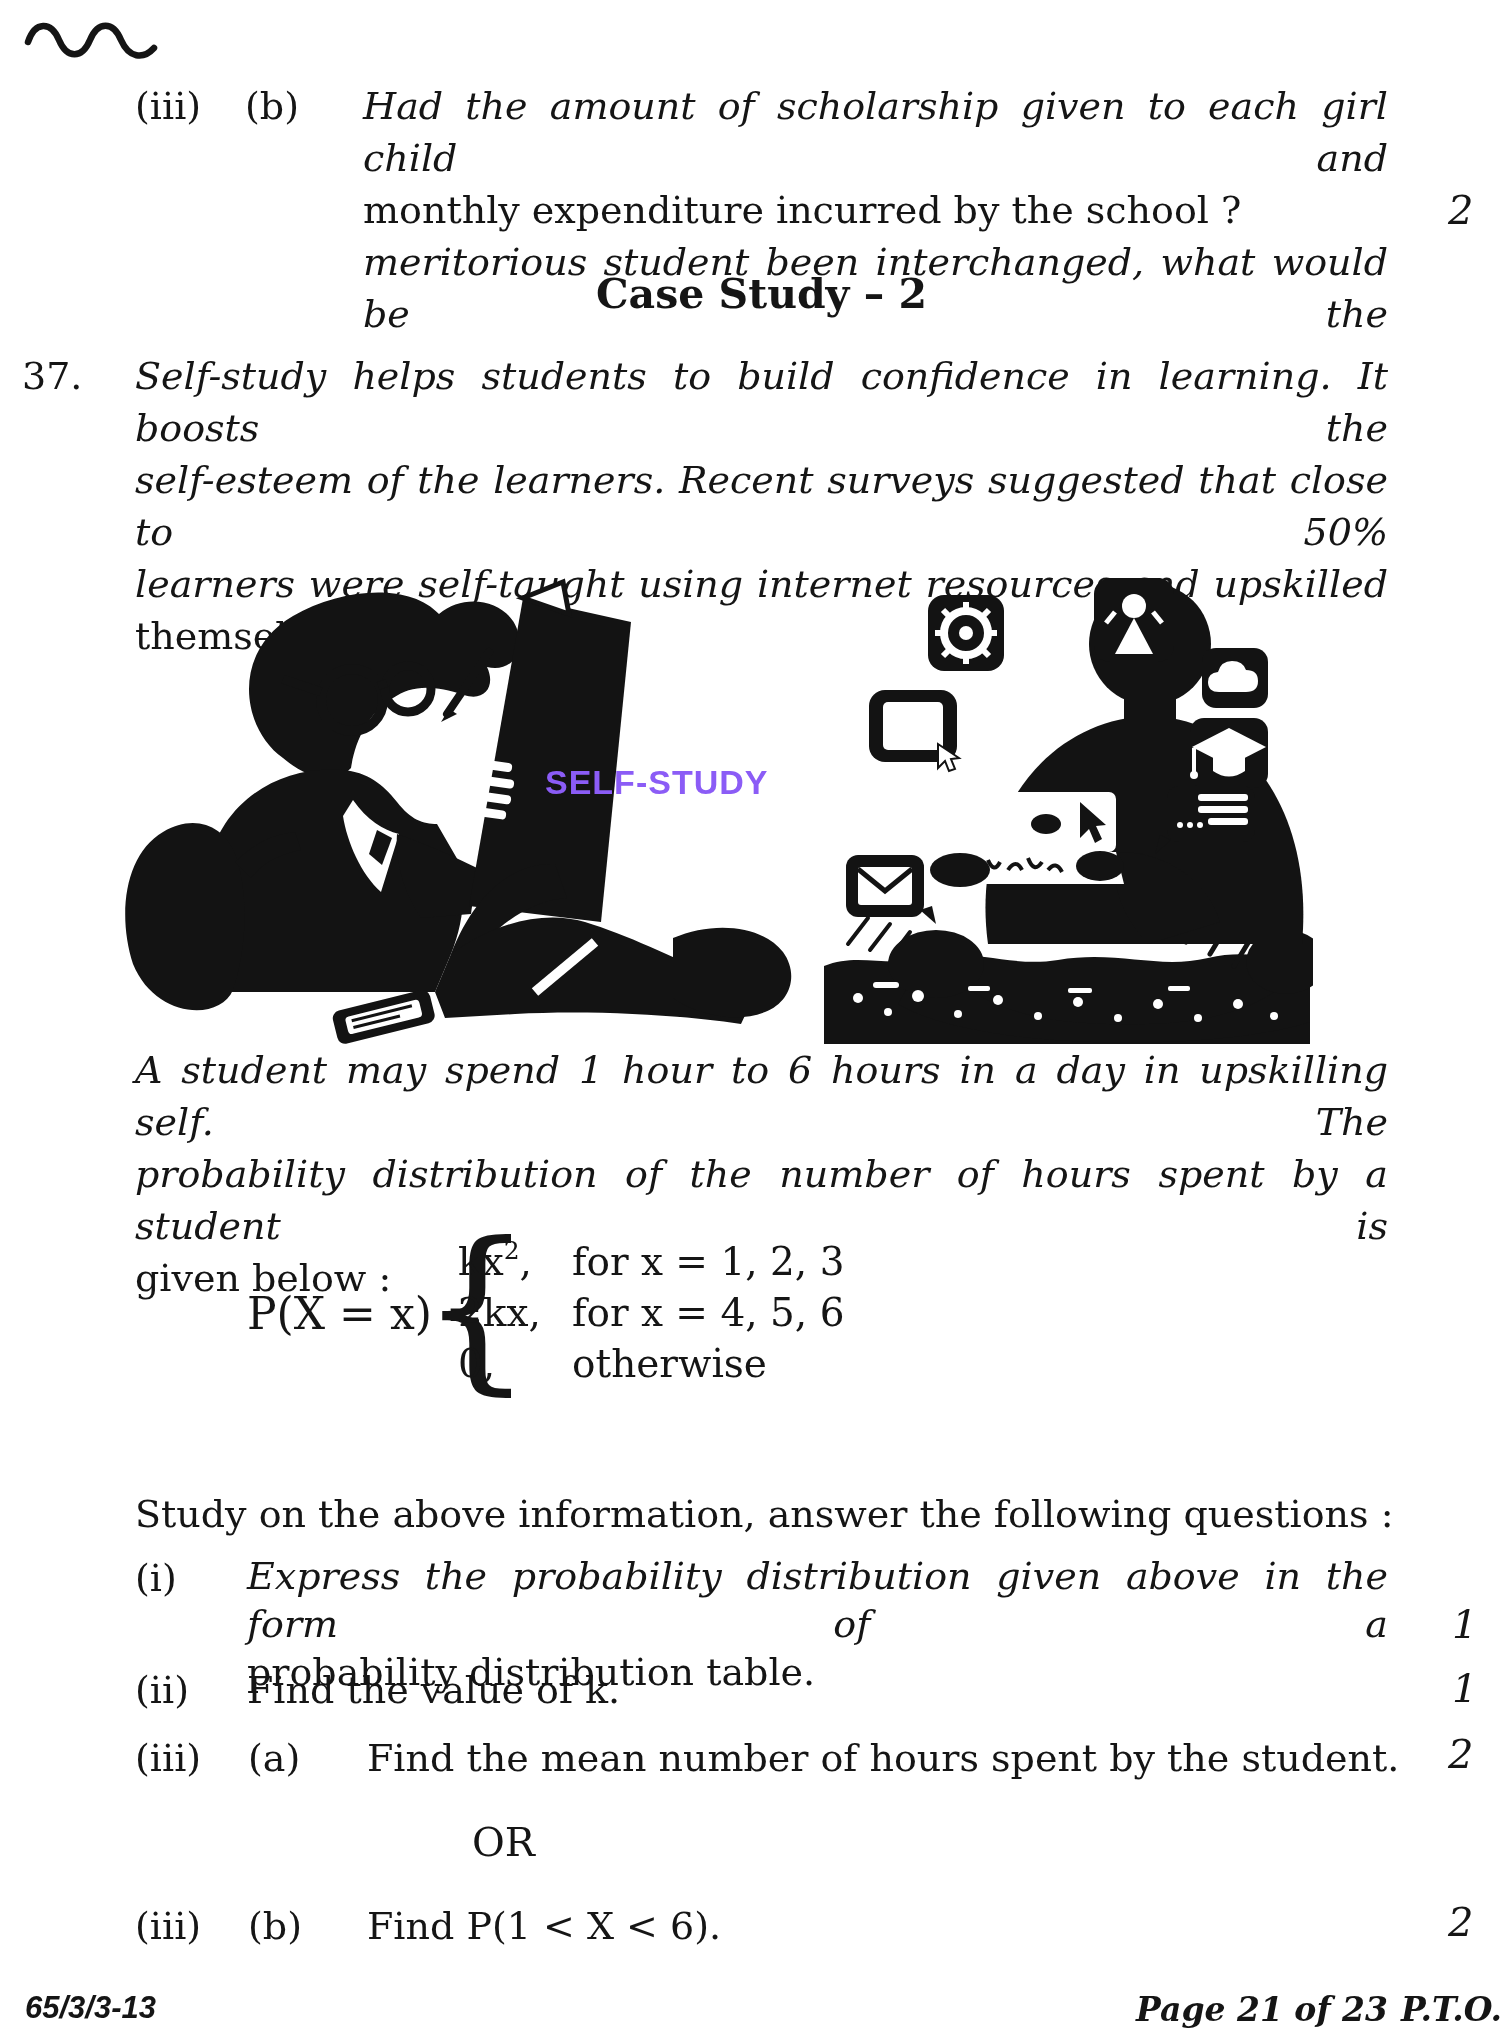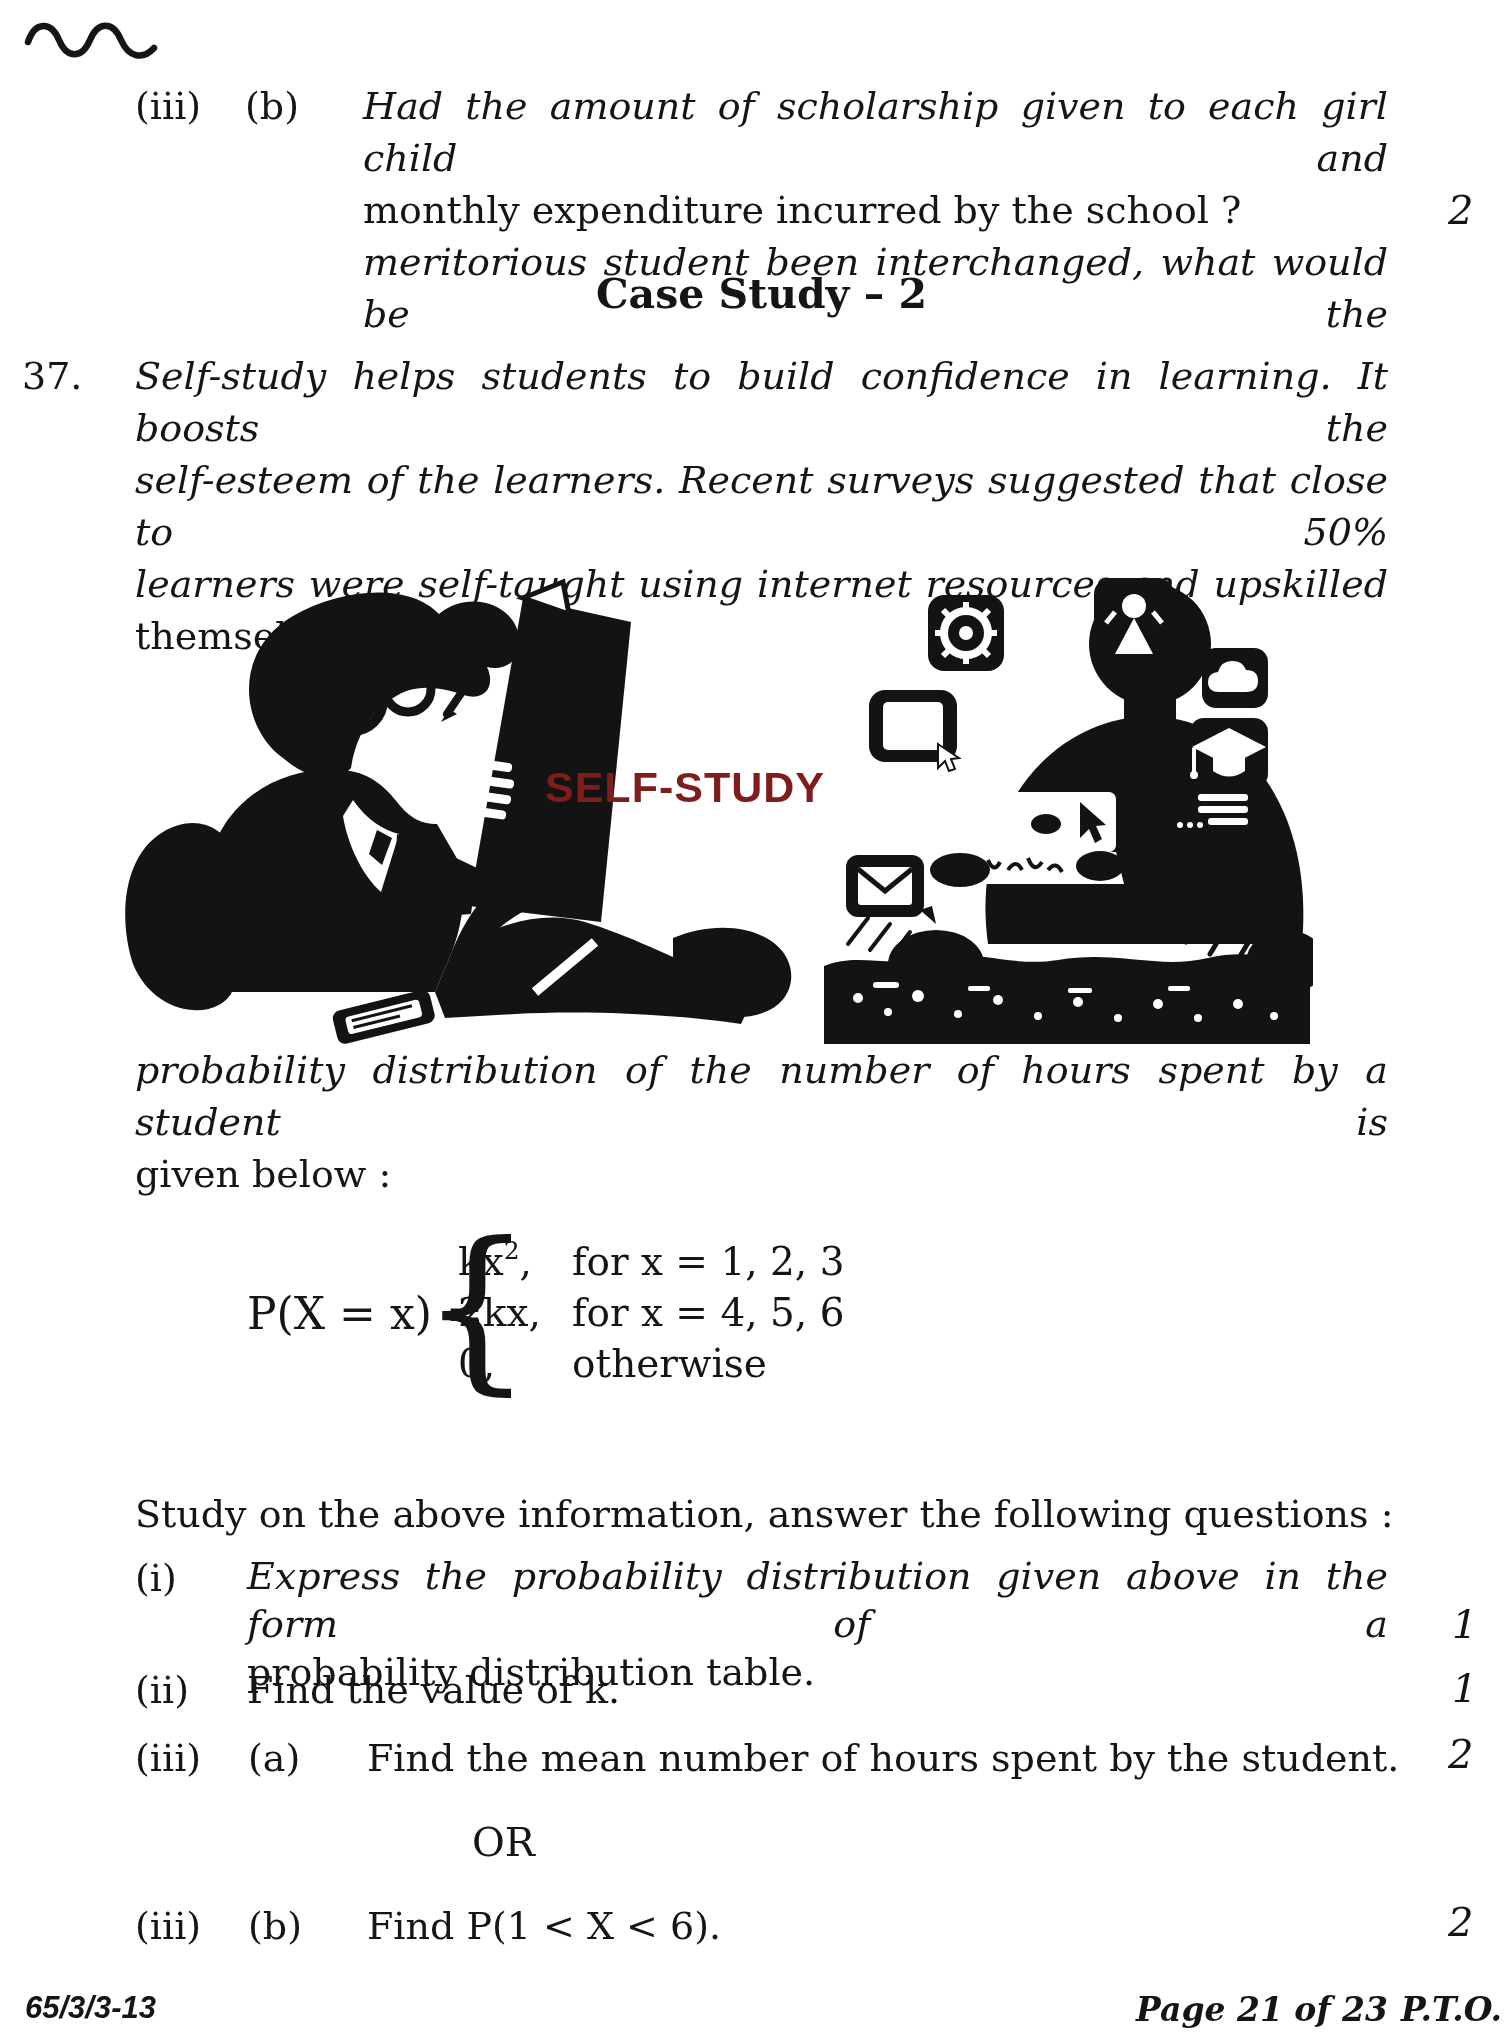--- a/index.html
+++ b/index.html
@@ -10,21 +10,21 @@
   .abs{position:absolute;}
   .t{position:absolute;font-size:38px;line-height:52px;color:#151515;}
   .blk{position:absolute;font-size:38px;line-height:52px;color:#151515;}
   .blk .ln{display:block;}
   .just{text-align:justify;text-align-last:justify;font-style:italic;}
   .b{font-weight:normal;}
   .mark{position:absolute;font-style:italic;font-size:40px;line-height:52px;color:#151515;}
   .heading{position:absolute;left:135px;width:1253px;text-align:center;font-weight:bold;font-size:41px;line-height:52px;}
   .selfstudy{
     position:absolute;font-family:"Liberation Sans",sans-serif;font-weight:bold;
-    font-size:43px;letter-spacing:1px;color:#7f1d1d;
+    font-size:34px;letter-spacing:1px;color:#8b5cf6;
   }
   .formula-lhs{position:absolute;font-size:44px;line-height:52px;}
   .brace{position:absolute;font-size:178px;line-height:172px;font-weight:400;color:#151515;}
   .frows{position:absolute;font-size:39px;}
   .frow{display:flex;height:51px;line-height:51px;align-items:flex-start;}
   .fexpr{display:inline-block;width:114px;white-space:nowrap;}
   .fcond{display:inline-block;white-space:nowrap;}
   sup.fs{font-size:25px;position:relative;top:-2px;line-height:0;}
   .footer-left{position:absolute;font-family:"Liberation Sans",sans-serif;font-weight:bold;font-style:italic;font-size:31px;}
   .footer-center{position:absolute;left:135px;width:1253px;text-align:right;font-weight:bold;font-style:italic;font-size:33px;}
@@ -207,20 +207,21 @@
           <circle cx="362" cy="273" r="3"></circle>
             <circle cx="372" cy="273" r="3"></circle>
             <circle cx="382" cy="273" r="3"></circle>
         </g>
         <path d="M353,288 l-16,14 5,-19 z"></path>
       </g>
     </g>
   </svg>
 
   <div class="blk" style="left:135px;top:1044px;width:1253px">
+    <span class="ln just">A student may spend 1 hour to 6 hours in a day in upskilling self. The</span>
     <span class="ln just">probability distribution of the number of hours spent by a student is</span>
     <span class="ln">given below :</span>
   </div>
 
   <div class="formula-lhs" style="left:247px;top:1288px">P(X = x) =</div>
   <div class="brace" style="left:420px;top:1222px">{</div>
   <div class="frows" style="left:458px;top:1236px">
     <div class="frow">
       <span class="fexpr"><span>kx</span><sup class="fs">2</sup><span>,</span></span>
       <span class="fcond">for x = 1, 2, 3</span>

